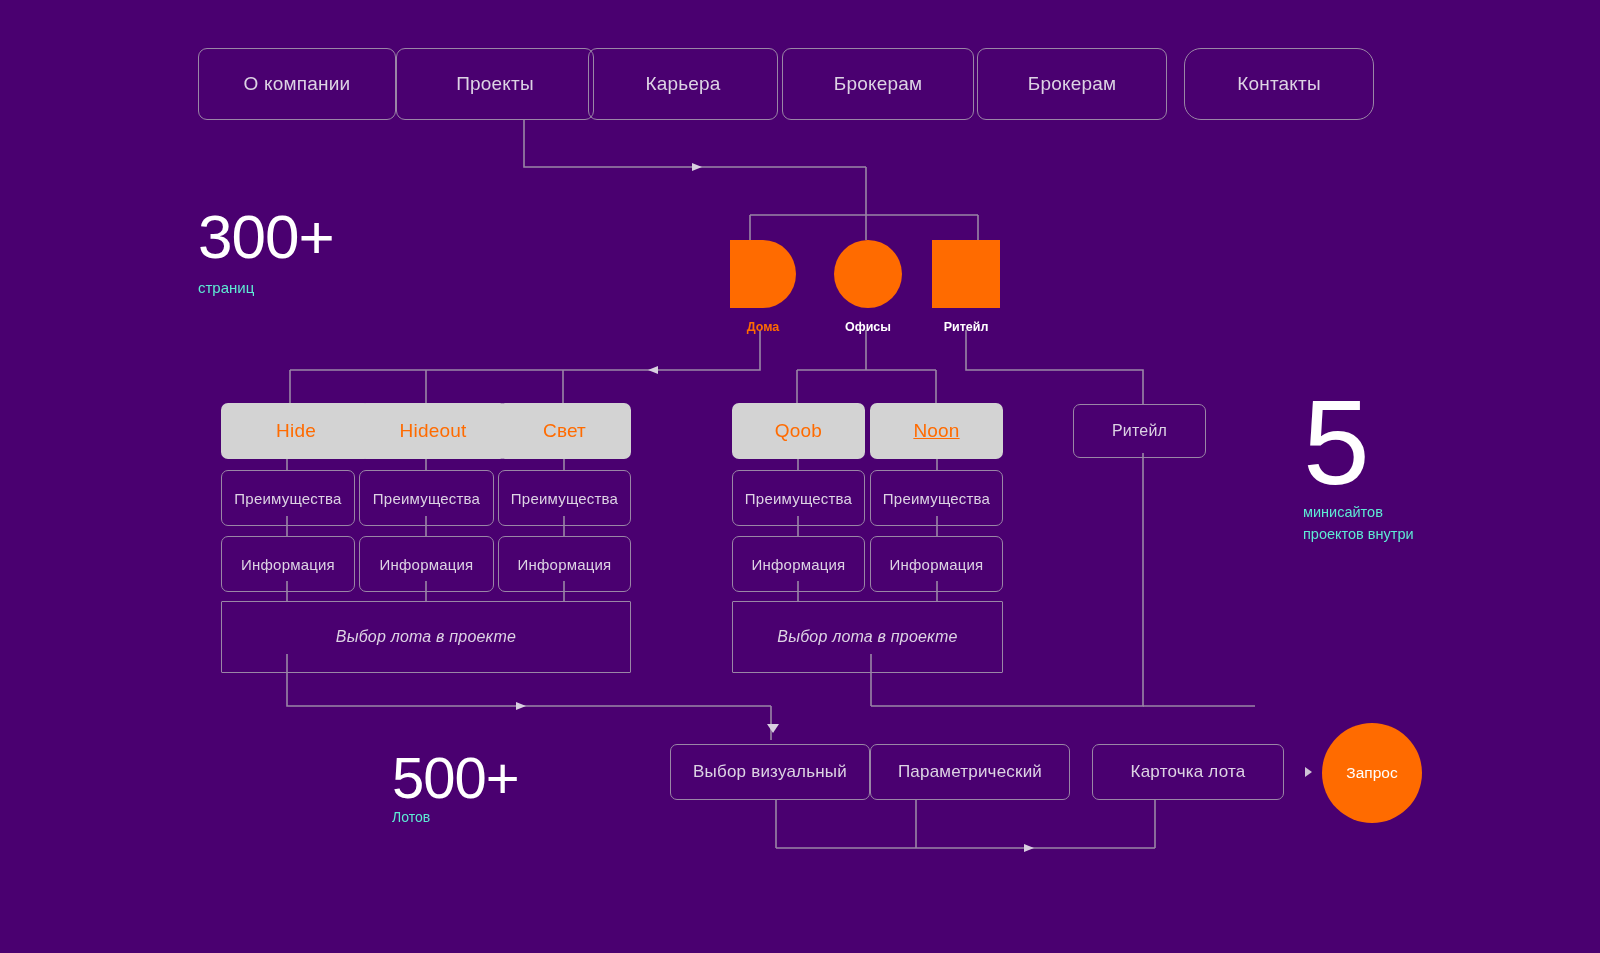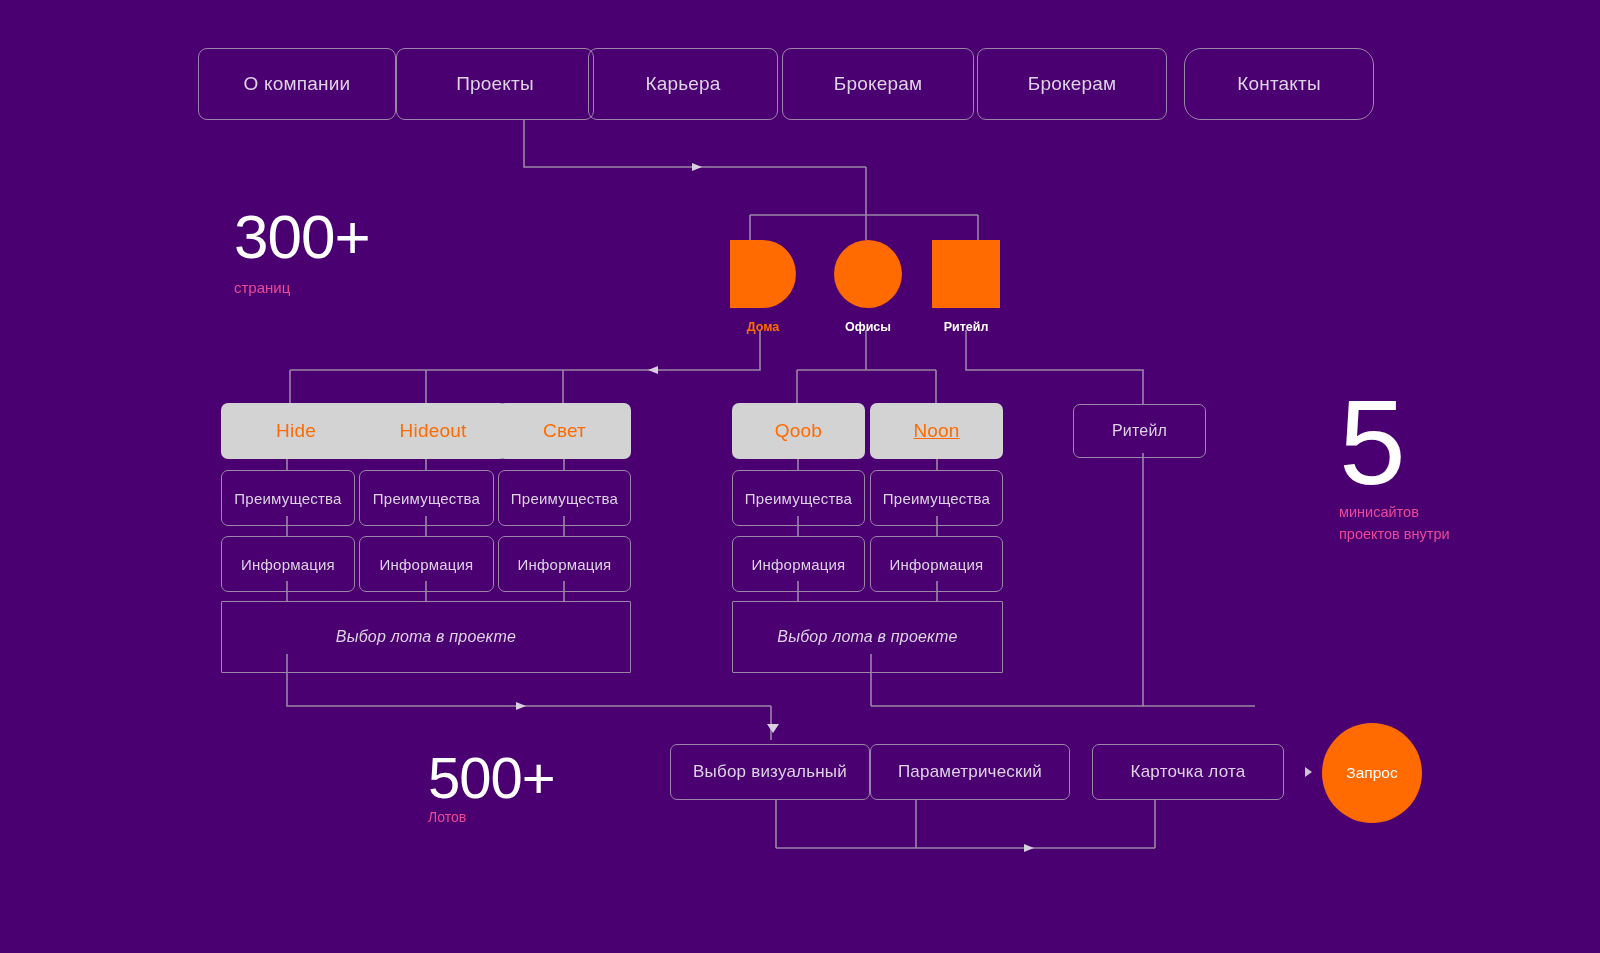--- a/index.html
+++ b/index.html
@@ -92,29 +92,29 @@
   .shape-label {
     position: absolute;
     font-size: 12.5px;
     font-weight: bold;
     text-align: center;
     white-space: nowrap;
   }
   .lbl-orange { color: #ff6b00; }
   .lbl-white { color: #ffffff; }
 
-  .stat { position: absolute; margin-left: 36px; }
+  .stat { position: absolute; }
   .stat-num {
     color: #ffffff;
     font-weight: 300;
     line-height: 0.95;
     letter-spacing: -1px;
   }
   .stat-cap {
-    color: #ec4899;
+    color: #5eead4;
     line-height: 1.25;
   }
   .stat-300 .stat-num { font-size: 62px; }
   .stat-300 .stat-cap { font-size: 15px; margin-top: 12px; }
   .stat-500 .stat-num { font-size: 58px; }
   .stat-500 .stat-cap { font-size: 14px; margin-top: 4px; }
   .stat-5 .stat-num { font-size: 120px; }
   .stat-5 .stat-cap { font-size: 14.5px; margin-top: 4px; }
 
   .request-circle {

